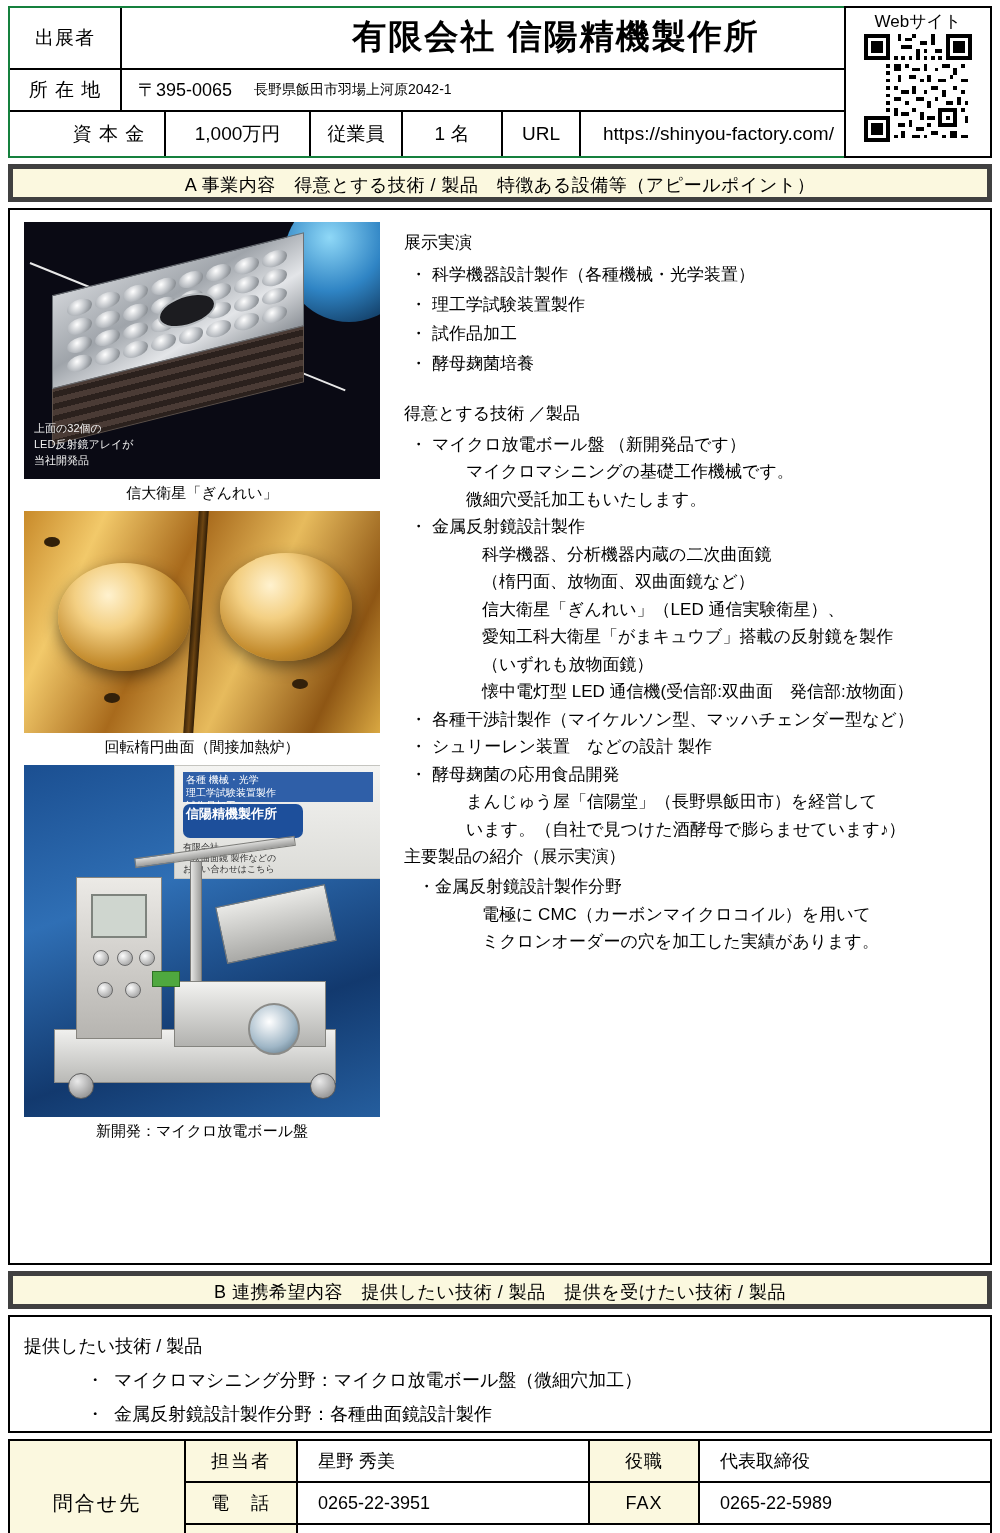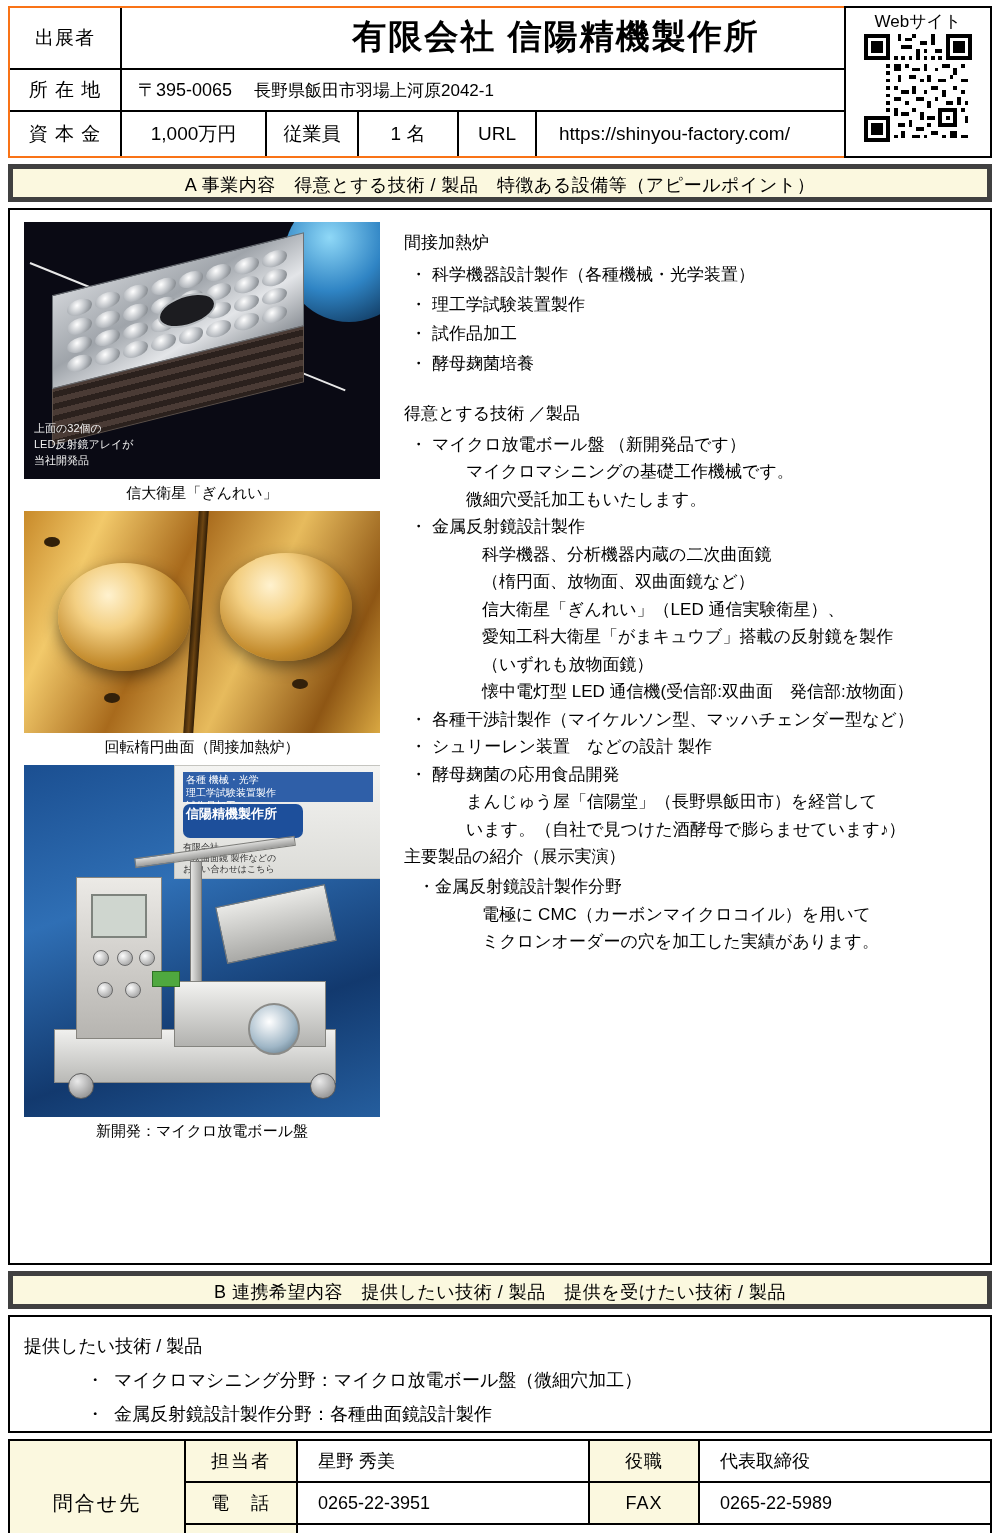--- a/index.html
+++ b/index.html
@@ -17,40 +17,41 @@
     height: 1533px;
     box-sizing: border-box;
     background: #ffffff;
     overflow: hidden;
   }
 
   
   .header {
     position: relative;
     margin: 6px 8px 0 8px;
-    border: 2px solid #f97316;
+    border: 2px solid #15803d;
     box-sizing: border-box;
     height: 152px;
   }
   .hdr-row1 {
     display: flex;
     height: 62px;
     border-bottom: 2px solid #000;
     box-sizing: border-box;
   }
   .hdr-row2 {
     display: flex;
     height: 42px;
     border-bottom: 2px solid #000;
     box-sizing: border-box;
   }
   .hdr-row3 {
     display: flex;
     height: 44px;
     box-sizing: border-box;
+    margin-left: 44px;
   }
   .cell {
     display: flex;
     align-items: center;
     box-sizing: border-box;
   }
   .lbl {
     justify-content: center;
     border-right: 2px solid #000;
     font-size: 19px;
@@ -67,21 +68,21 @@
   }
   .addr-zip {
     width: 132px;
     justify-content: flex-start;
     padding-left: 16px;
     font-size: 18px;
   }
   .addr-text {
     flex: 1;
     justify-content: flex-start;
-    font-size: 17px;
+    font-size: 14px;
   }
   .capital-val {
     width: 145px;
     justify-content: center;
     border-right: 2px solid #000;
     font-size: 19px;
   }
   .emp-lbl {
     width: 92px;
     justify-content: center;
@@ -702,21 +703,21 @@
         <div class="mach-stage"></div>
         <div class="mach-lens"></div>
         <div class="mach-green"></div>
         <div class="caster" style="left:44px;"></div>
         <div class="caster" style="left:286px;"></div>
       </div>
       <div class="photo-caption">新開発：マイクロ放電ボール盤</div>
     </div>
 
     <div class="textcol">
-      <div class="t-head">間接加熱炉</div>
+      <div class="t-head">展示実演</div>
       <ul class="t-bullets">
         <li>科学機器設計製作（各種機械・光学装置）</li>
         <li>理工学試験装置製作</li>
         <li>試作品加工</li>
         <li>酵母麹菌培養</li>
       </ul>
 
       <div class="gap"></div>
 
       <div class="t-head">得意とする技術 ／製品</div>

